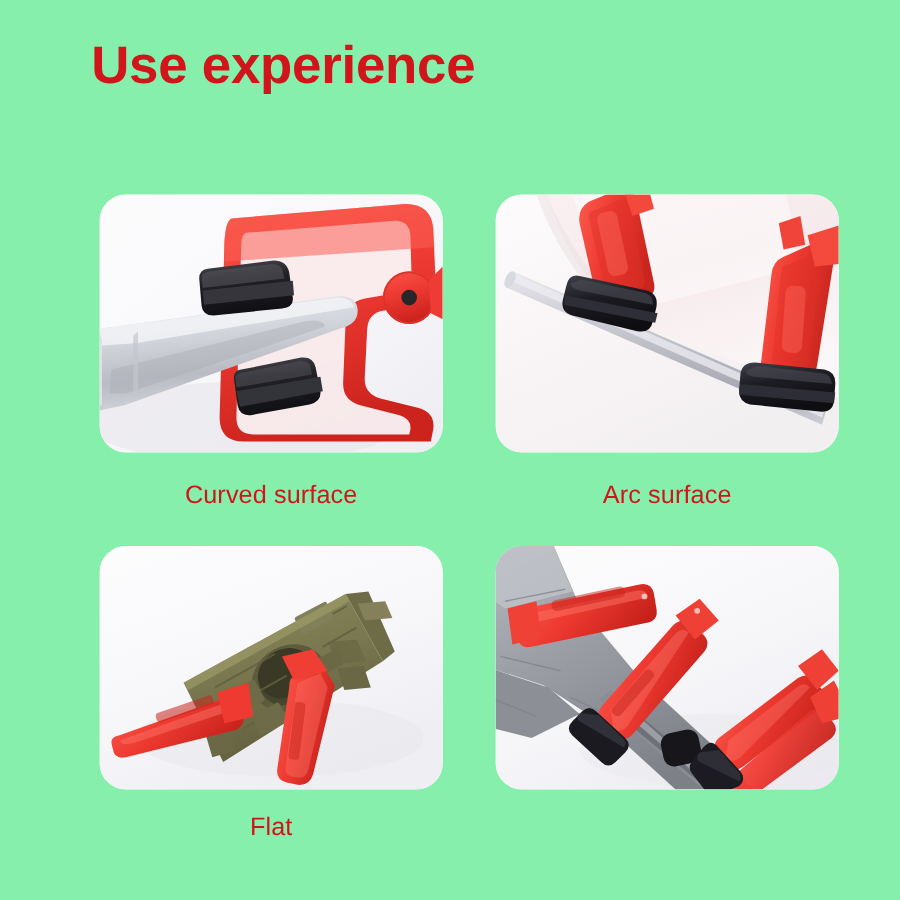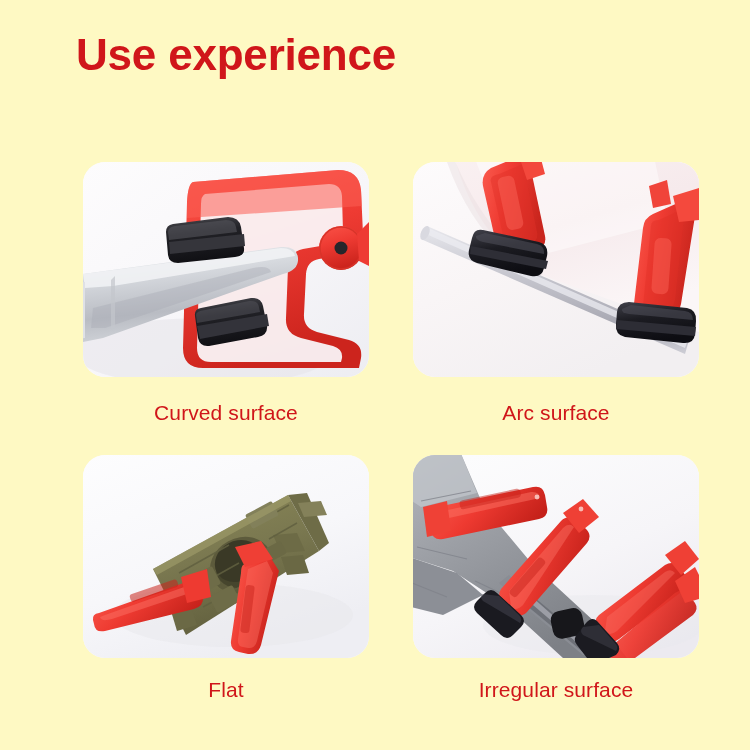--- a/index.html
+++ b/index.html
@@ -11,21 +11,21 @@
     width: 750px;
     height: 750px;
     font-family: "Liberation Sans", sans-serif;
     overflow: hidden;
     position: relative;
   }
 
   .page {
     position: absolute;
     inset: 0;
-    background: #fef9c3;
+    background: #86efac;
   }
 
   
   .page-title {
     position: absolute;
     left: 76px;
     top: 31px;
     font-size: 44px;
     font-weight: bold;
     color: #d0161a;
@@ -384,17 +384,16 @@
             <path d="M200 190 L262 138 Q270 132 276 140 L282 148 Q286 154 280 160 L222 203
                      L198 203 Q192 196 200 190 Z" fill="url(#red3)" opacity="0.95"></path>
             <path d="M262 126 L282 112 L286 120 L286 144 L272 148 Z" fill="#ef4035"></path>
 
             <path d="M184 166 L204 188 Q209 194 203 200 L196 203 L174 203 L164 190
                      Q159 184 165 178 L173 168 Q179 161 184 166 Z" fill="#1b1b21"></path>
             <path d="M186 170 L202 188 Q206 192 203 196 L170 180 Q166 176 170 172 Z" fill="#42424c" opacity="0.5"></path>
           </g>
         </svg>
       </div>
-      <div class="caption">Irregular surface</div>
     </div>
 
   </div>
 </div>
 
 </body></html>

